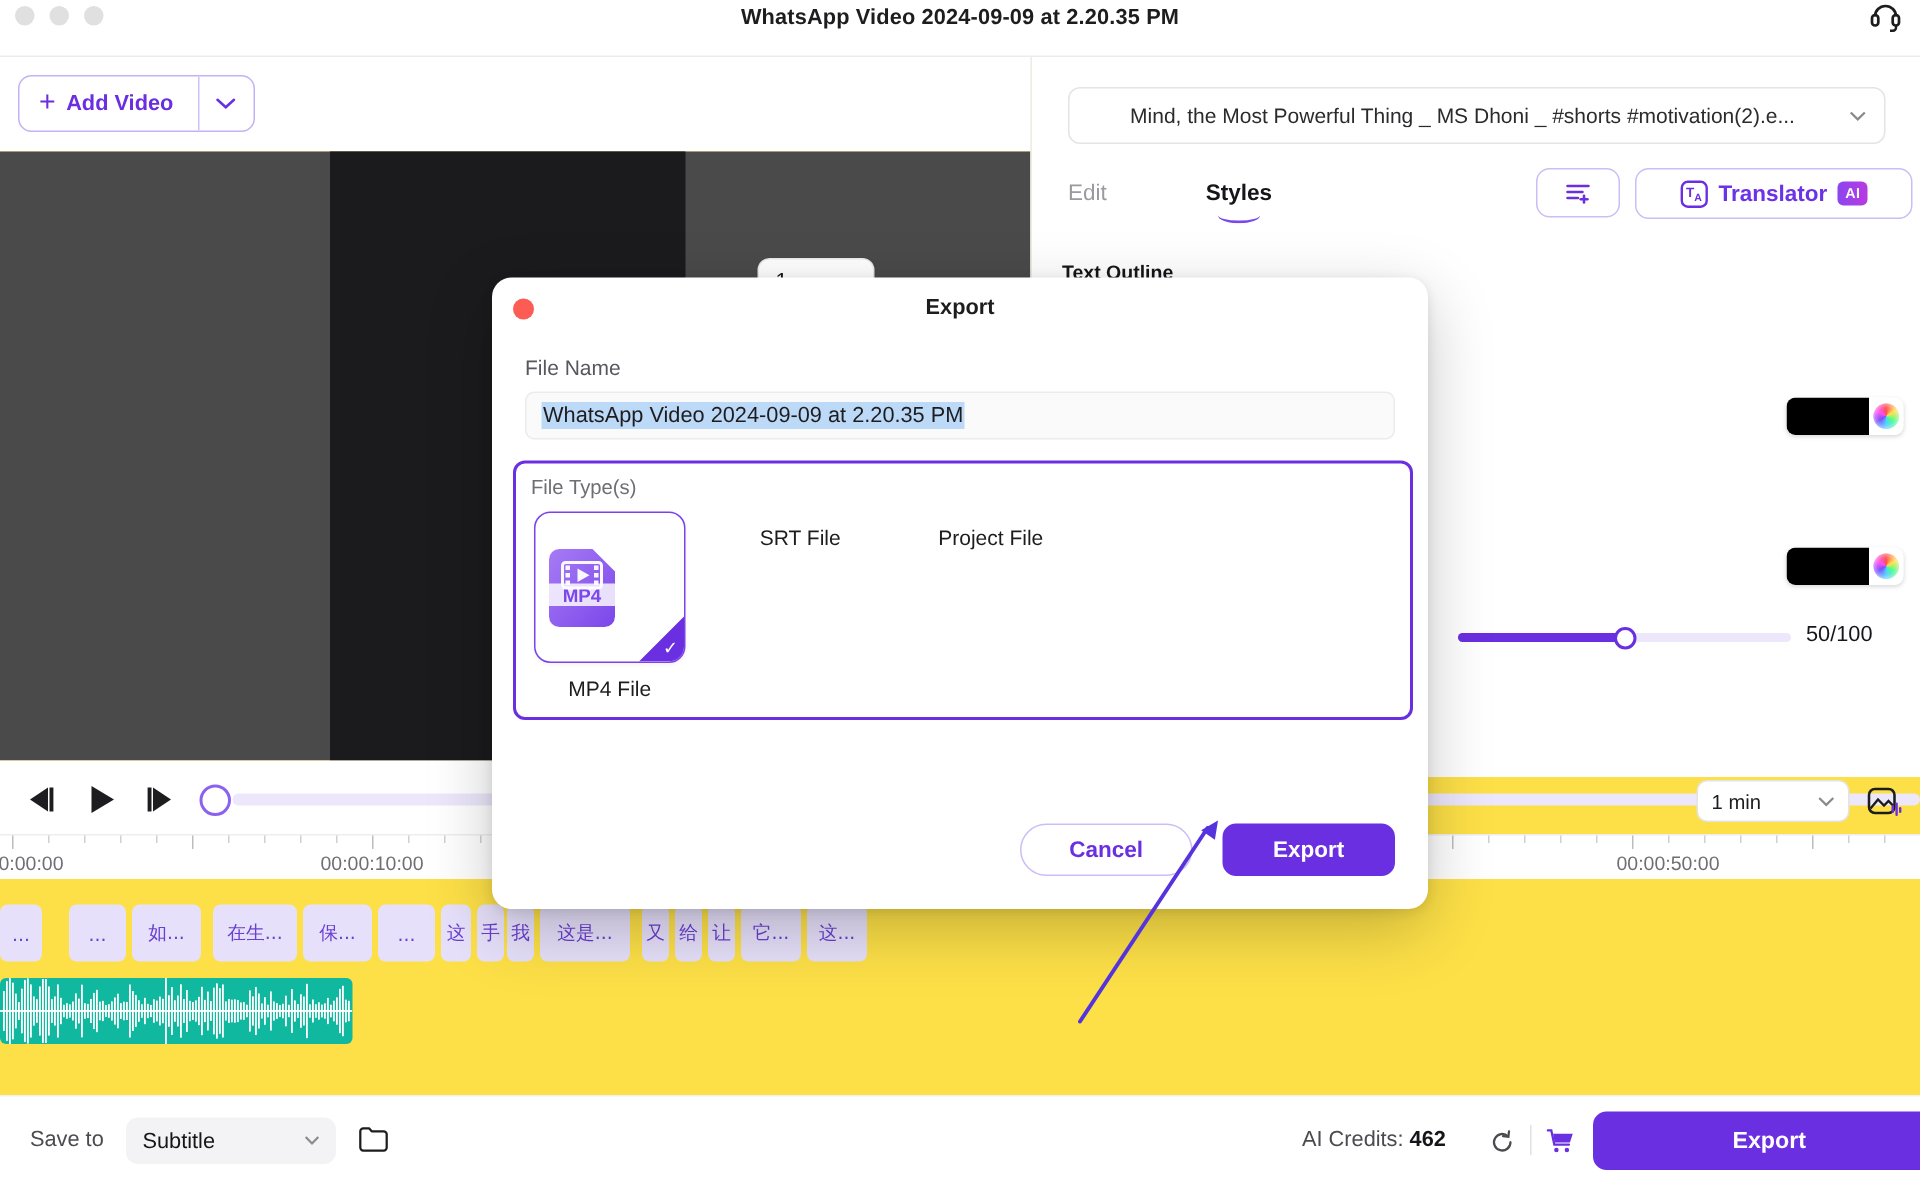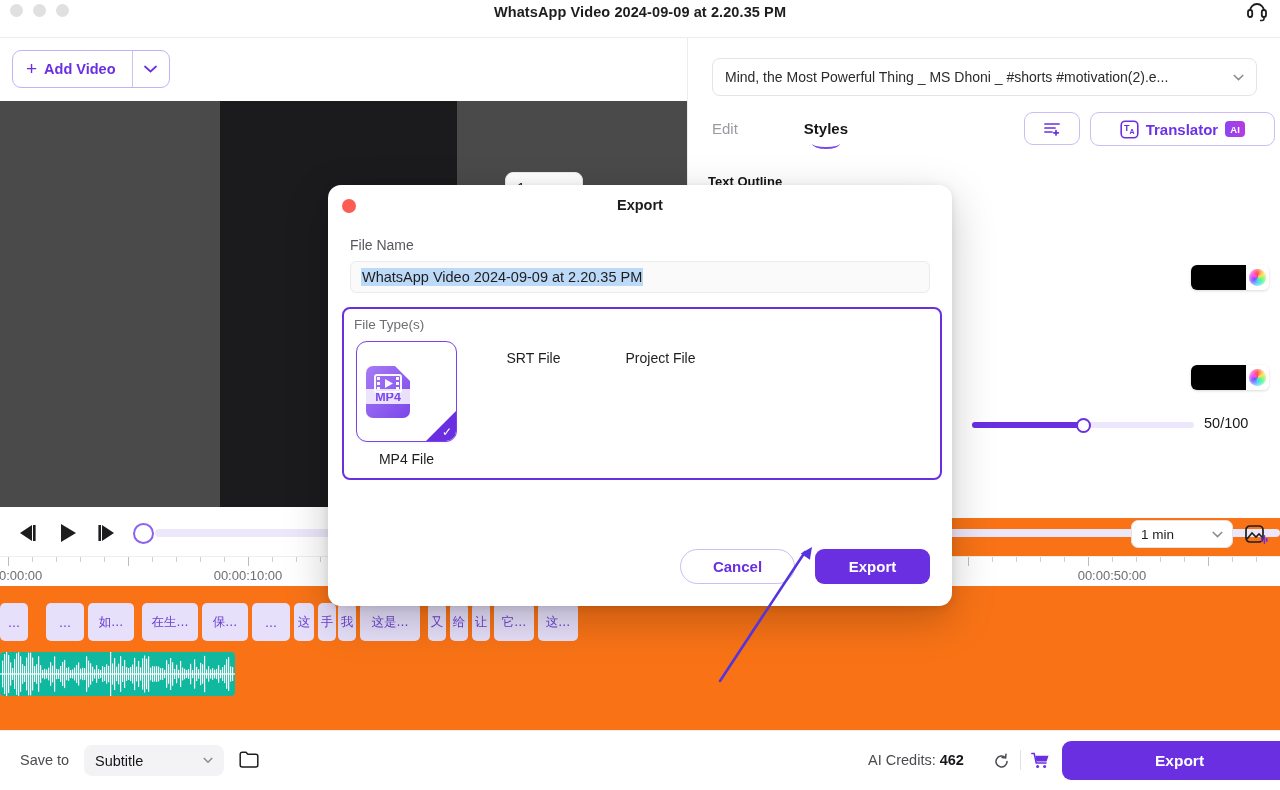--- a/index.html
+++ b/index.html
@@ -2,21 +2,21 @@
 <html><head>
 <meta charset="utf-8">
 <style>
   * { box-sizing: border-box; margin: 0; padding: 0; }
   html, body {
     width: 1280px; height: 790px;
     font-family: "Liberation Sans", sans-serif;
     background: #ffffff;
     overflow: hidden;
   }
-  #app { position: relative; width: 1280px; height: 790px; background:#f97316; }
+  #app { position: relative; width: 1280px; height: 790px; background:#fde047; }
 
   
   .titlebar {
     position:absolute; left:0; top:0; width:1280px; height:38px;
     background:#ffffff; border-bottom:1px solid #ececec;
   }
   .traffic { position:absolute; left:10px; top:4px; display:flex; gap:10px; }
   .dot { width:13px; height:13px; border-radius:50%; background:#e0e0e0; }
   .win-title {
     position:absolute; left:0; top:4px; width:1280px; text-align:center;
@@ -86,21 +86,21 @@
 
   
   .right-panel { position:absolute; left:687px; top:38px; width:593px; height:480px; background:#fff;
                  border-left:1px solid #ececec; }
   .file-select {
     position:absolute; left:24px; top:20px; width:545px; height:38px;
     border:1px solid #e4e4e7; border-radius:8px; background:#fff;
     display:flex; align-items:center; padding:0 12px; gap:8px;
   }
   .file-select .label { flex:1; font-size:14px; color:#2b2b2e; overflow:hidden;
-                        text-overflow:ellipsis; white-space:nowrap; }
+                        text-overflow:ellipsis; white-space:nowrap;text-align:center; }
   .tabs { position:absolute; left:24px; top:82px; display:flex; gap:26px; align-items:flex-end; }
   .tab { font-size:15px; color:#9a9aa0; position:relative; padding-bottom:6px; cursor:pointer;}
   .tab.active { color:#16161a; font-weight:bold;margin-left:40px; }
   .tab.active::after {
     content:""; position:absolute; left:50%; transform:translateX(-50%);
     bottom:-6px; width:28px; height:9px;
     border-bottom:2.6px solid #7a4ae8; border-radius:0 0 50% 50%;
   }
   .icon-btn {
     position:absolute; left:336px; top:74px; width:56px; height:33px;

